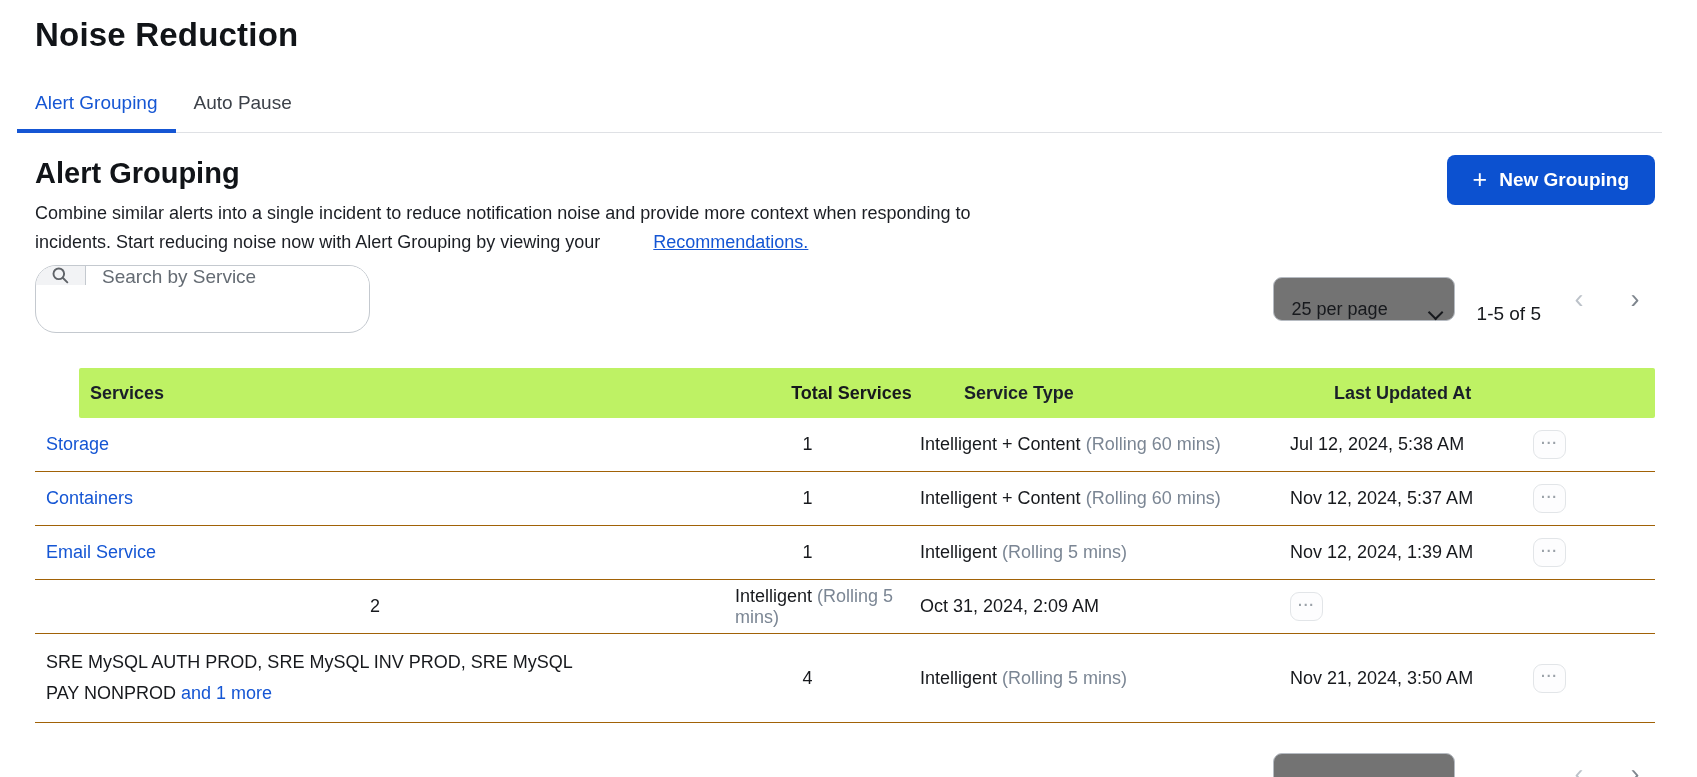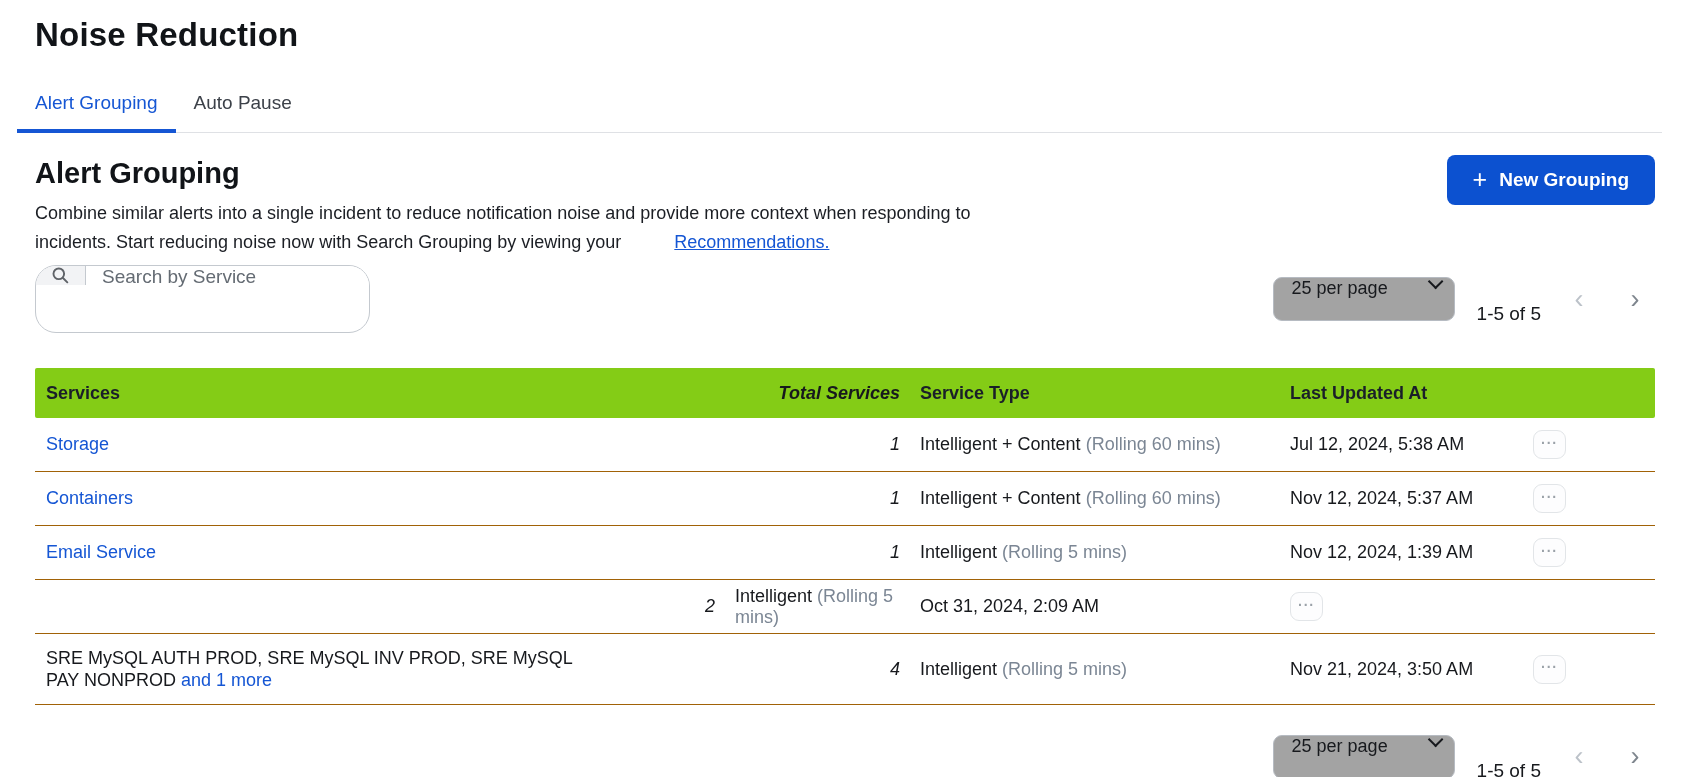--- a/index.html
+++ b/index.html
@@ -33,46 +33,46 @@
 
   
   .toolbar { display:flex; justify-content:space-between; align-items:center; margin-top:8px; }
   .searchbox { display:flex; align-items:flex-start; width:335px; height:68px; border:1px solid #c4c9cf; border-radius:21px; overflow:hidden; background:#fff; }
   .searchbox .icon-cell { width:50px; background:#f2f3f5; border-right:1px solid #c4c9cf; display:flex; align-items:center; justify-content:center; }
   .searchbox input { flex:1; border:none; outline:none; font-size:19px; padding:0 16px; color:#1b1e24; font-family:inherit; }
   .searchbox input::placeholder { color:#646b73; opacity:1; }
 
   .pagination { display:flex; align-items:center; }
   .per-page {
-    display:flex; align-items:flex-start; justify-content:space-between; width:182px; height:44px;
-    border:1px solid #b6bbc2; border-radius:9px; padding:0 15px 0 18px; cursor:pointer; background:#a3a3a3;
+    display:flex; align-items:flex-end; justify-content:space-between; width:182px; height:44px;
+    border:1px solid #b6bbc2; border-radius:9px; padding:0 15px 0 18px; cursor:pointer; background:#737373;
   }
   .per-page .label { font-size:18px; font-weight:500; color:#17191d; }
   .chev-down { width:11px; height:11px; border-right:2.6px solid #17191d; border-bottom:2.6px solid #17191d; transform:rotate(45deg) translateY(-3px); }
   .range { font-size:19px; font-weight:500; color:#17191d; margin-left:22px;margin-top:29px; }
   .pg-arrow { width:40px; text-align:center; font-size:27px; line-height:1; cursor:pointer; user-select:none; }
   .pg-prev { color:#bcc2c9; margin-left:18px; }
   .pg-next { color:#7f868e; margin-left:16px; }
 
   
   .table { margin-top:35px; }
   .trow, .thead {
     display:grid; grid-template-columns:680px 185px 370px 243px 1fr; align-items:center;
   }
-  .thead { background:#84cc16; min-height:50px; font-weight:600; font-size:18px; color:#1a1f29; border-radius:2px; }
+  .thead { background:#bef264; min-height:50px; font-weight:600; font-size:18px; color:#1a1f29; border-radius:2px;margin-left:44px; }
   .trow { min-height:54px; border-bottom:1px solid #a16207; font-size:18px; }
   .c-services { padding-left:11px; }
-  .c-total { text-align:right;font-style:italic; }
+  .c-total { text-align:center; }
   .c-group { padding-left:20px; }
   .c-updated { padding-left:20px; white-space:nowrap; }
   .c-actions { padding-left:20px; }
   .trow .c-services a { color:#1556d4; font-weight:500; }
   .trow .c-services .svc-plain { color:#17191d; }
   .trow .c-services .more-link { color:#1556d4; font-weight:500; }
-  .services-wide { display:block; max-width:560px; line-height:22px; padding:13px 0; }
+  .services-wide { display:block; max-width:560px; line-height:31px; padding:13px 0; }
   .g-detail { color:#7b8694; }
   .c-total { color:#17191d; }
   .ellipsis-btn {
     width:33px; height:29px; border:1px solid #e2e5e8; border-radius:9px; background:#fdfdfe;
     color:#9aa1a8; font-size:14px; font-weight:700; letter-spacing:1px; line-height:1;
     display:flex; align-items:center; justify-content:center; cursor:pointer; padding-bottom:4px;
   }
 
   .bottom-bar { display:flex; justify-content:flex-end; margin-top:26px; }
 </style>
@@ -82,21 +82,21 @@
 <h1 class="page-title">Noise Reduction</h1>
 
 <div class="tabs">
   <div class="tab active">Alert Grouping</div>
   <div class="tab">Auto Pause</div>
 </div>
 
 <div class="section-head">
   <div>
     <h2 class="section-title">Alert Grouping</h2>
-    <p class="section-desc"><span>Combine similar alerts into a single incident to reduce notification noise and provide more context when responding to incidents. Start reducing noise now with Search Grouping by viewing your </span><a href="#">Recommendations.</a></p>
+    <p class="section-desc"><span>Combine similar alerts into a single incident to reduce notification noise and provide more context when responding to incidents. Start reducing noise now with Alert Grouping by viewing your </span><a href="#">Recommendations.</a></p>
   </div>
   <button class="btn-primary">
     <span class="plus">+</span>
     <span>New Grouping</span>
   </button>
 </div>
 
 <div class="toolbar">
   <div class="searchbox">
     <div class="icon-cell">

